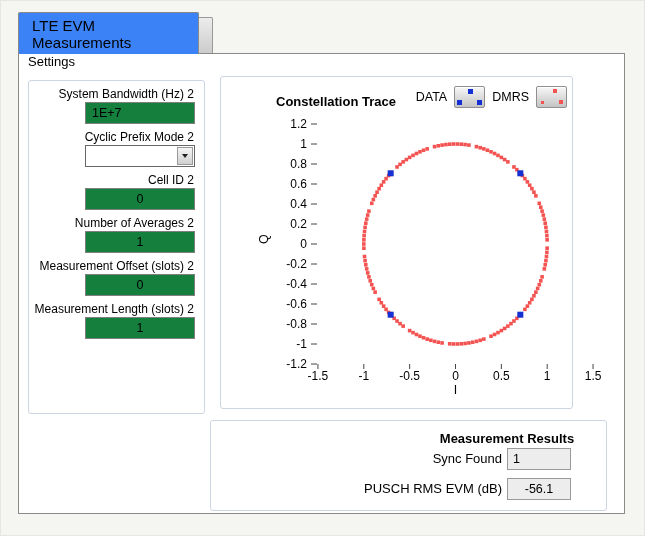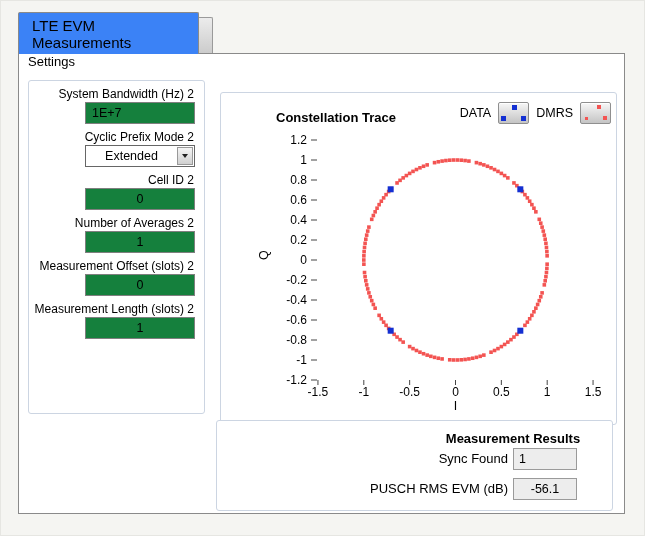--- a/index.html
+++ b/index.html
@@ -31,34 +31,34 @@
   .combo { position:relative; width:110px; height:22px; border:1px solid #666; background:#fff; }
   .combo-value { position:absolute; left:0; top:0; bottom:0; right:17px; text-align:center;
          line-height:20px; font-size:12.5px; }
   .combo-btn { position:absolute; top:1px; right:1px; bottom:1px; width:16px;
          background:linear-gradient(180deg,#f5f5f5,#d0d0d0); border:1px solid #999;
          display:flex; align-items:center; justify-content:center; }
   .tri { width:0; height:0; border-left:3.5px solid transparent; border-right:3.5px solid transparent;
          border-top:4px solid #222; }
 
   
-  .chart-box { left:220px; top:92px; width:397px; height:333px;padding-left:38px; }
+  .chart-box { left:220px; top:76px; width:353px; height:333px;padding-left:38px; }
   .chart-title { position:absolute; left:40px; top:17px; width:150px; text-align:center;
          font-weight:bold; font-size:13px; }
   .legend { position:absolute; top:9px; right:5px; display:flex; align-items:center; gap:7px;
          font-size:12.5px; }
   .legend-btn { position:relative; width:31px; height:22px; border:1px solid #8f8f8f; border-radius:2px;
          background:linear-gradient(180deg,#f7f7f7,#c4c4c4); box-shadow:inset 0 1px 0 #fff; cursor:pointer; }
   .dot { position:absolute; }
   svg.plot { position:absolute; left:0; top:0; }
   svg text { font-family:"Liberation Sans", sans-serif; font-size:12px; fill:#000; }
   svg text.axis { font-size:12.5px; }
 
   
-  .results-box { left:216px; top:420px; width:397px; height:91px; }
+  .results-box { left:210px; top:420px; width:397px; height:91px; }
   .results-title { position:absolute; top:10px; left:176px; width:240px; text-align:center;
          font-weight:bold; font-size:13px; }
   .r-row { position:absolute; left:0; width:100%; height:22px; }
   .r-label { position:absolute; right:104px; top:0; line-height:22px; font-size:13px; white-space:nowrap; }
   .r-field { position:absolute; left:296px; top:0; width:64px; height:22px; background:#ededed;
          border:1px solid #9a9a9a; line-height:20px; font-size:12.5px; }
   .r-left { padding-left:5px; text-align:left; } .r-center { text-align:center; }
 </style>
 </head>
 <body>
@@ -74,21 +74,20 @@
   <div class="settings-label">Settings</div>
 
   <div class="cluster settings-box">
     <div class="s-row">
       <div class="s-label">System Bandwidth (Hz) 2</div>
       <input class="s-input s-ctl align-left" value="1E+7" style="">
     </div>
     <div class="s-row">
       <div class="s-label">Cyclic Prefix Mode 2</div>
       <div class="combo s-ctl">
-        <span class="combo-value">Extended</span>
         <span class="combo-btn">
             <span class="tri"></span>
           </span>
       </div>
     </div>
     <div class="s-row">
       <div class="s-label">Cell ID 2</div>
       <input class="s-input s-ctl align-center" value="0" style="">
     </div>
     <div class="s-row">

